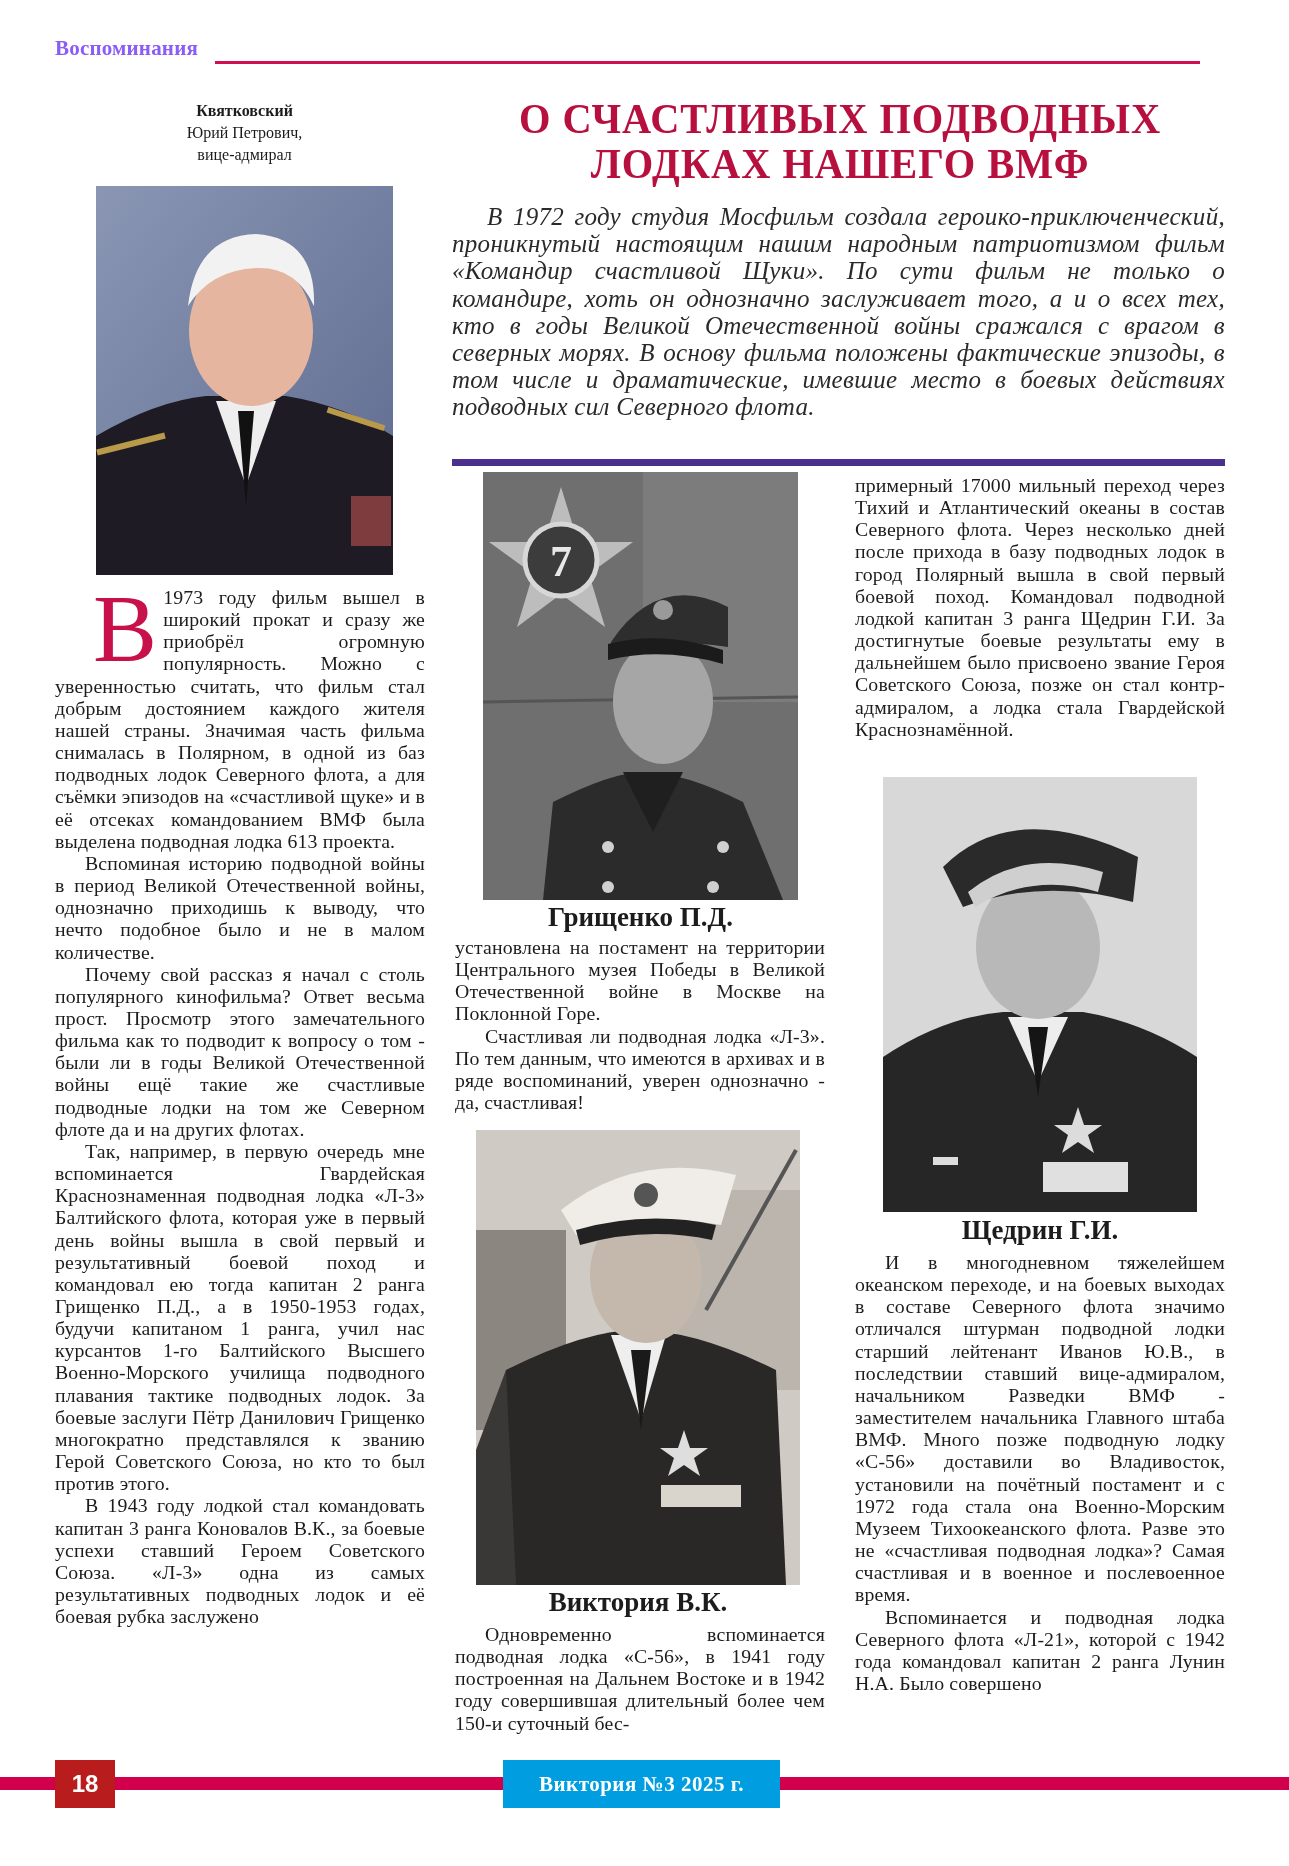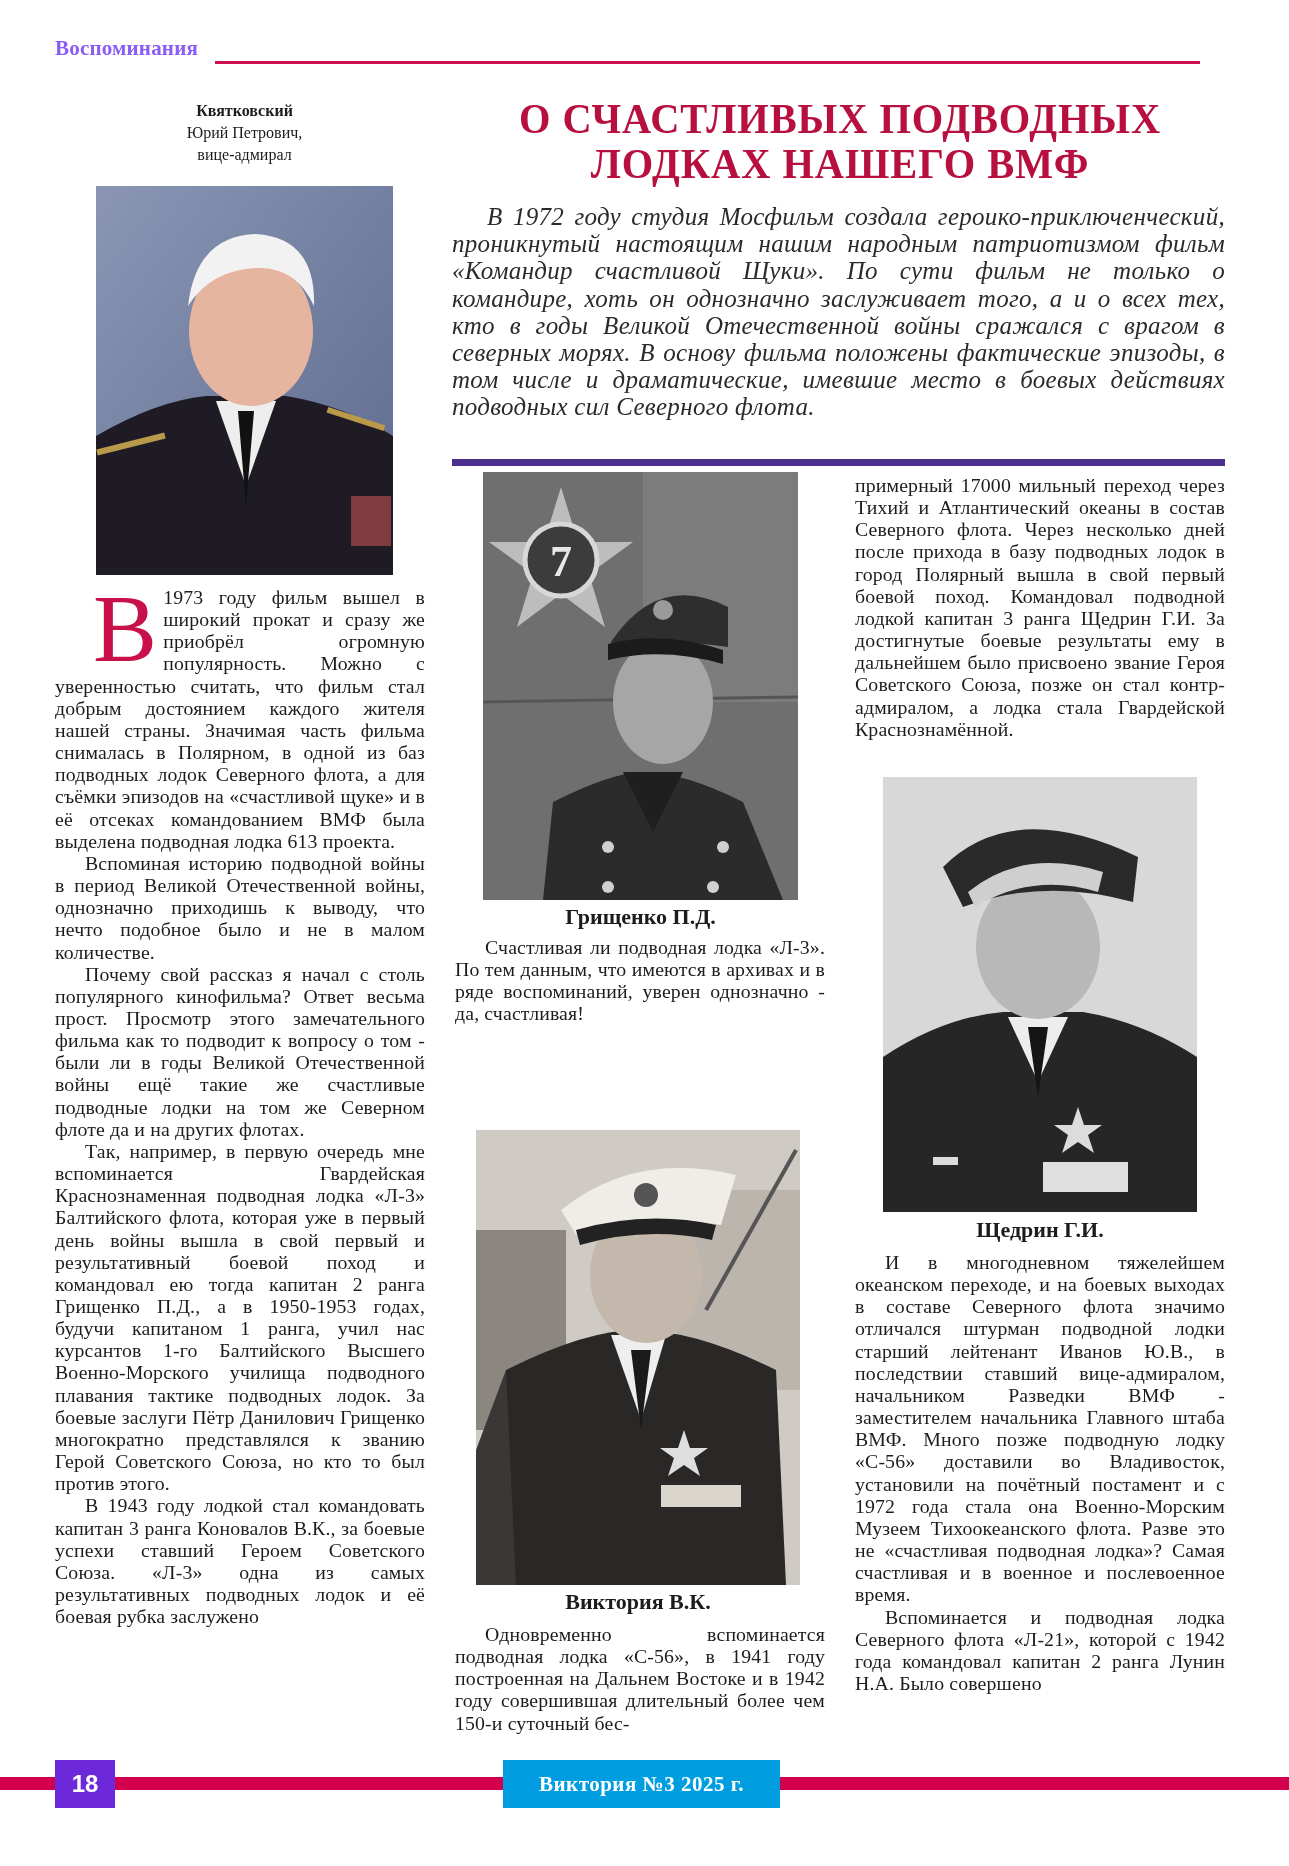--- a/index.html
+++ b/index.html
@@ -7,27 +7,27 @@
   .abs { position:absolute; }
   .section-label { left:55px; top:36px; font-family:"Liberation Serif", serif; font-weight:bold; font-size:21px; color:#8b5cf6; letter-spacing:0.2px; }
   .section-rule { left:215px; top:61px; width:985px; height:3px; background:#d0104e; }
   .author { left:96px; top:100px; width:297px; text-align:center; font-size:16px; line-height:22px; }
   .author .name { font-weight:bold; }
   .title { left:440px; top:96px; width:800px; text-align:center; font-family:"Liberation Serif", serif; font-weight:bold; font-size:43px; line-height:45px; color:#b8103e; letter-spacing:1px; transform:scaleX(0.94); }
   .lead { left:452px; top:203px; width:773px; font-style:italic; font-size:25px; line-height:27.2px; text-align:justify; text-indent:35px; color:#2a2a2a; font-family:"Liberation Serif", serif; letter-spacing:0.3px; }
   .purple-rule { left:452px; top:459px; width:773px; height:7px; background:#4b2f8c; }
   .photo { overflow:hidden; }
   .photo svg { width:100%; height:100%; display:block; }
-  .caption { text-align:center; font-weight:bold; font-size:22px; line-height:22px; }
+  .caption { text-align:center; font-weight:bold; font-size:27px; line-height:22px; }
   .col { font-size:19.8px; line-height:22.15px; text-align:justify; letter-spacing:0.15px; }
   .col p { margin:0; text-indent:30px; }
   .col p.noindent { text-indent:0; }
   .dropcap { float:left; font-size:96px; line-height:74px; color:#c8104a; margin:6px 6px 0 0; font-family:"Liberation Serif", serif; padding-left:38px; }
   .footer-bar { left:0; top:1777px; width:1289px; height:13px; background:#d2004c; }
-  .page-num { left:55px; top:1760px; width:60px; height:48px; background:#6d28d9; color:#ffffff; font-family:"Liberation Sans", sans-serif; font-weight:bold; font-size:24px; line-height:48px; text-align:center; }
+  .page-num { left:55px; top:1760px; width:60px; height:48px; background:#b91c1c; color:#ffffff; font-family:"Liberation Sans", sans-serif; font-weight:bold; font-size:24px; line-height:48px; text-align:center; }
   .issue { left:503px; top:1760px; width:277px; height:48px; background:#009ee0; color:#ffffff; font-family:"Liberation Serif", serif; font-weight:bold; font-size:21px; line-height:48px; text-align:center; letter-spacing:0.5px; }
 </style>
 </head>
 <body>
 
 <div class="abs section-label">Воспоминания</div>
 <div class="abs section-rule"></div>
 
 <div class="abs author">
   <div class="name">Квятковский</div>
@@ -89,20 +89,21 @@
     <circle cx="180" cy="138" r="10" fill="#9a9a9a"></circle>
     <circle cx="125" cy="375" r="6" fill="#d0d0d0"></circle>
       <circle cx="240" cy="375" r="6" fill="#d0d0d0"></circle>
     <circle cx="125" cy="415" r="6" fill="#d0d0d0"></circle>
       <circle cx="230" cy="415" r="6" fill="#d0d0d0"></circle>
   </svg>
 </div>
 <div class="abs caption" style="left:483px; top:906px; width:315px;">Грищенко П.Д.</div>
 
 <div class="abs col" style="left:455px; top:936px; width:370px;">
+  <p class="noindent">установлена на постамент на территории Центрального музея Победы в Великой Отечественной войне в Москве на Поклонной Горе.</p>
   <p>Счастливая ли подводная лодка «Л-3». По тем данным, что имеются в архивах и в ряде воспоминаний, уверен однозначно - да, счастливая!</p>
 </div>
 
 <div class="abs photo" style="left:476px; top:1130px; width:324px; height:455px;">
   <svg viewBox="0 0 324 455" preserveAspectRatio="none">
     <rect width="324" height="455" fill="#cfcac4"></rect>
     <rect x="0" y="100" width="90" height="200" fill="#8c8680"></rect>
     <rect x="200" y="60" width="124" height="200" fill="#bbb5ae"></rect>
     <line x1="230" y1="180" x2="320" y2="20" stroke="#555" stroke-width="4"></line>
     <path d="M20 455 L30 240 Q110 200 160 200 Q220 200 300 240 L310 455 Z" fill="#2a2826"></path>

